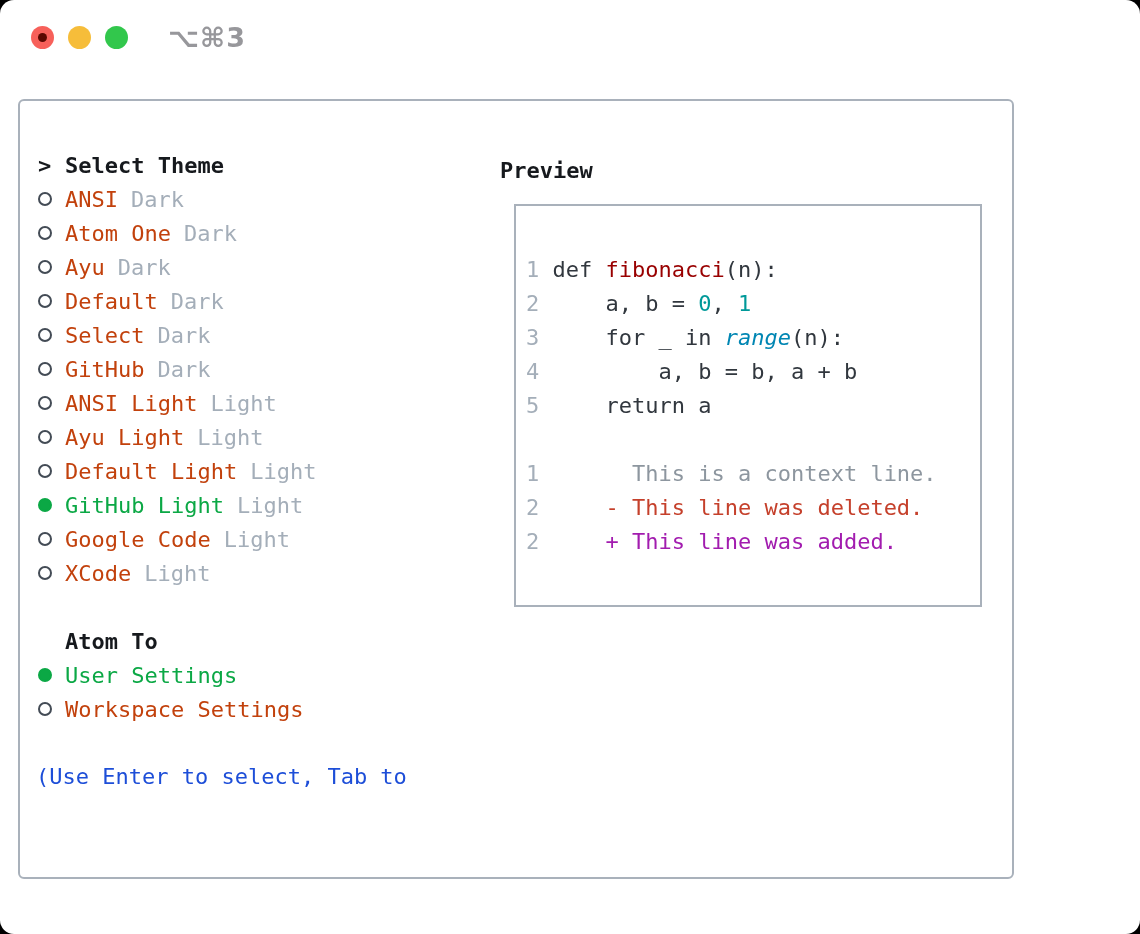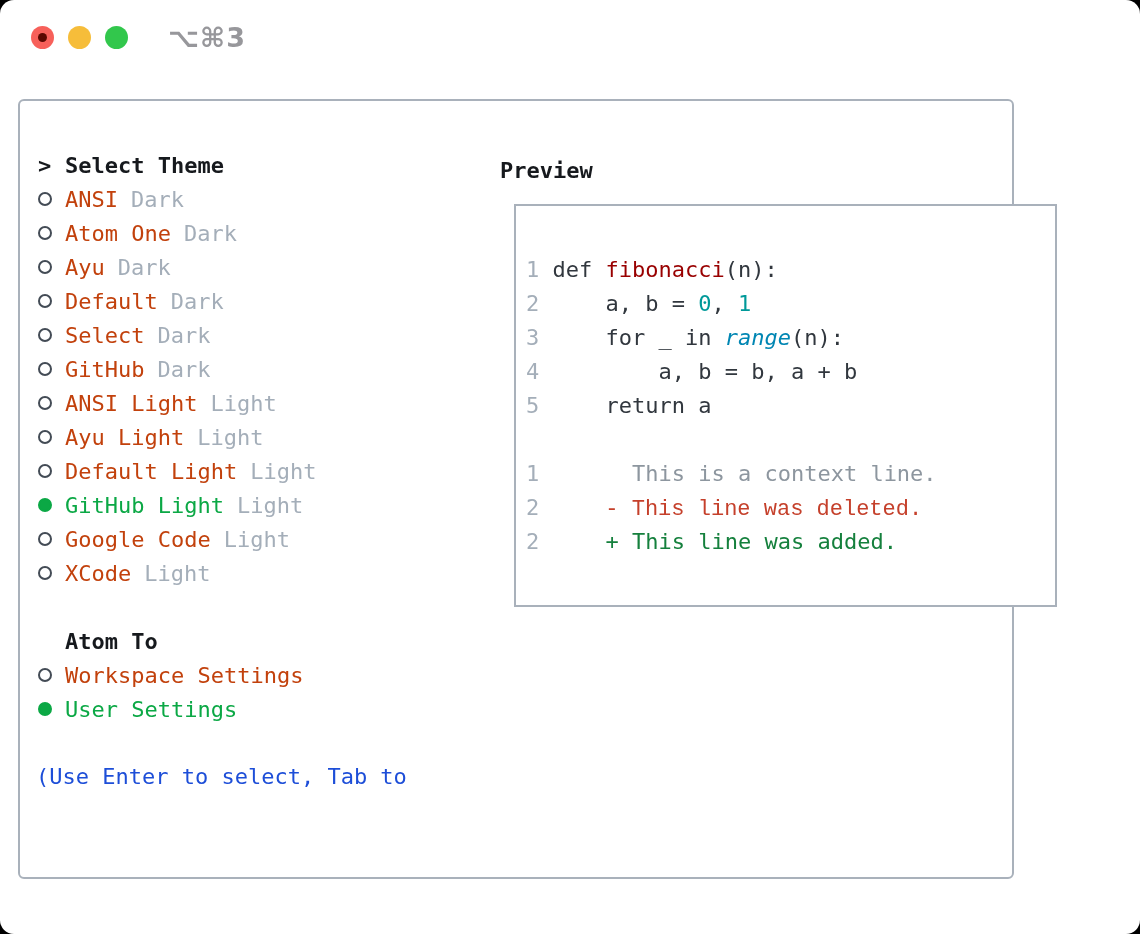--- a/index.html
+++ b/index.html
@@ -35,33 +35,33 @@
   .radio.sel{background:#0ba845;border-color:#0ba845;}
   .caret{font-weight:bold;color:#16191d;}
   .hdr{font-weight:bold;color:#16191d;}
   .item-name{color:#c2410c;}
   .item-name.sel{color:#0ba845;}
   .variant{color:#a4aeb9;padding-left:13px;}
   .hint{color:#1d4ed8;line-height:34px;font-size:22px;margin-left:-2px;}
   
   .preview-title{position:absolute;left:480px;top:53px;font-size:22px;font-weight:bold;color:#16191d;line-height:34px;}
   .pbox{
-    position:absolute;left:494px;top:103px;width:543px;height:403px;
+    position:absolute;left:494px;top:103px;width:468px;height:403px;
     border:2px solid #a9b1bb;background:#fff;box-sizing:border-box;
   }
   .code{position:absolute;left:10px;top:47px;font-size:22px;line-height:34px;white-space:pre;}
   .cline{height:34px;}
   .ln{color:#a4aeb9;}
   .c-plain{color:#31373e;}
   .c-fn{color:#990000;}
   .c-bi{color:#0086b3;font-style:italic;}
   .c-num{color:#009999;}
   .d-context{color:#8d969f;}
-  .d-deleted{color:#c5402b;font-family:Liberation Mono, monospace;}
-  .d-added{color:#15803d;margin-top:32px;}
+  .d-deleted{color:#c5402b;}
+  .d-added{color:#a21caf;margin-top:32px;}
 </style>
 </head>
 <body>
 
 <div class="window">
 
   <div class="traffic red">
     <span class="dot"></span>
   </div>
   <div class="traffic yellow"></div>
@@ -90,22 +90,22 @@
           <div class="row"><span class="marker"><span class="radio"></span></span><span class="item-name">Google Code</span><span class="variant">Light</span></div>
           <div class="row"><span class="marker"><span class="radio"></span></span><span class="item-name">XCode</span><span class="variant">Light</span></div>
         </div>
       <div class="row"></div>
       <div class="row">
         <span class="marker"></span>
         <span class="hdr">Atom To</span>
       </div>
 
       <div>
+          <div class="row"><span class="marker"><span class="radio sel"></span></span><span class="item-name sel">User Settings</span></div>
           <div class="row"><span class="marker"><span class="radio"></span></span><span class="item-name">Workspace Settings</span></div>
-          <div class="row"><span class="marker"><span class="radio sel"></span></span><span class="item-name sel">User Settings</span></div>
         </div>
       <div class="row"></div>
       <div class="hint">
         <div>(Use Enter to select, Tab to</div>
       </div>
     </div>
 
     <div class="preview-title">Preview</div>
 
     <div class="pbox">

